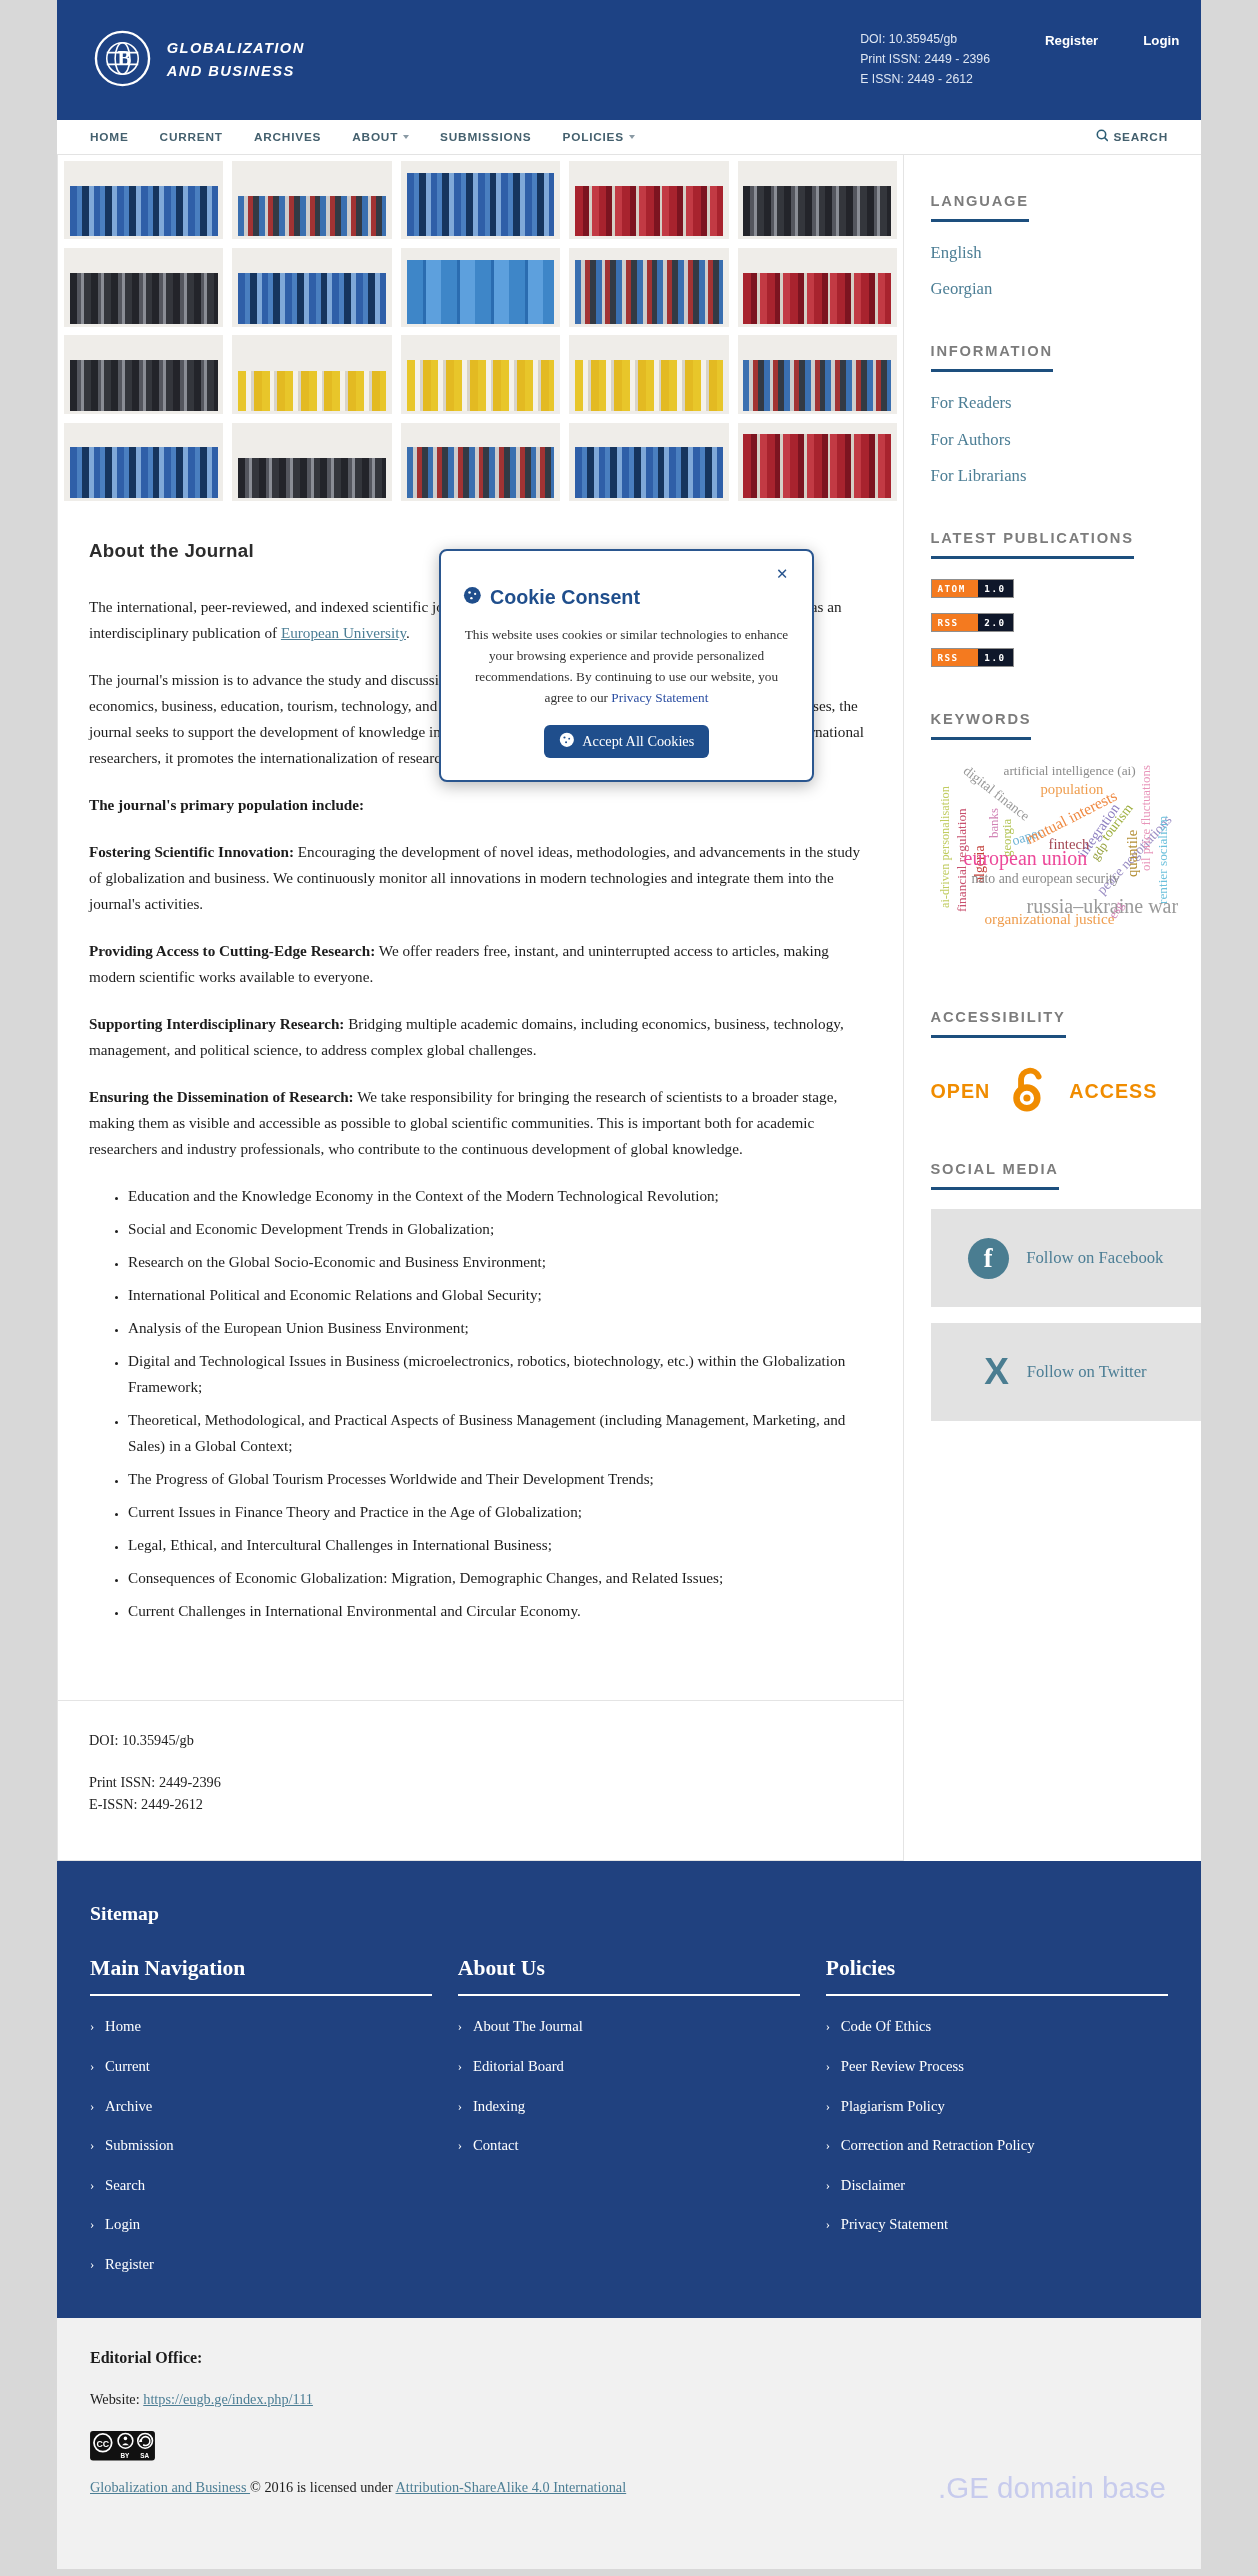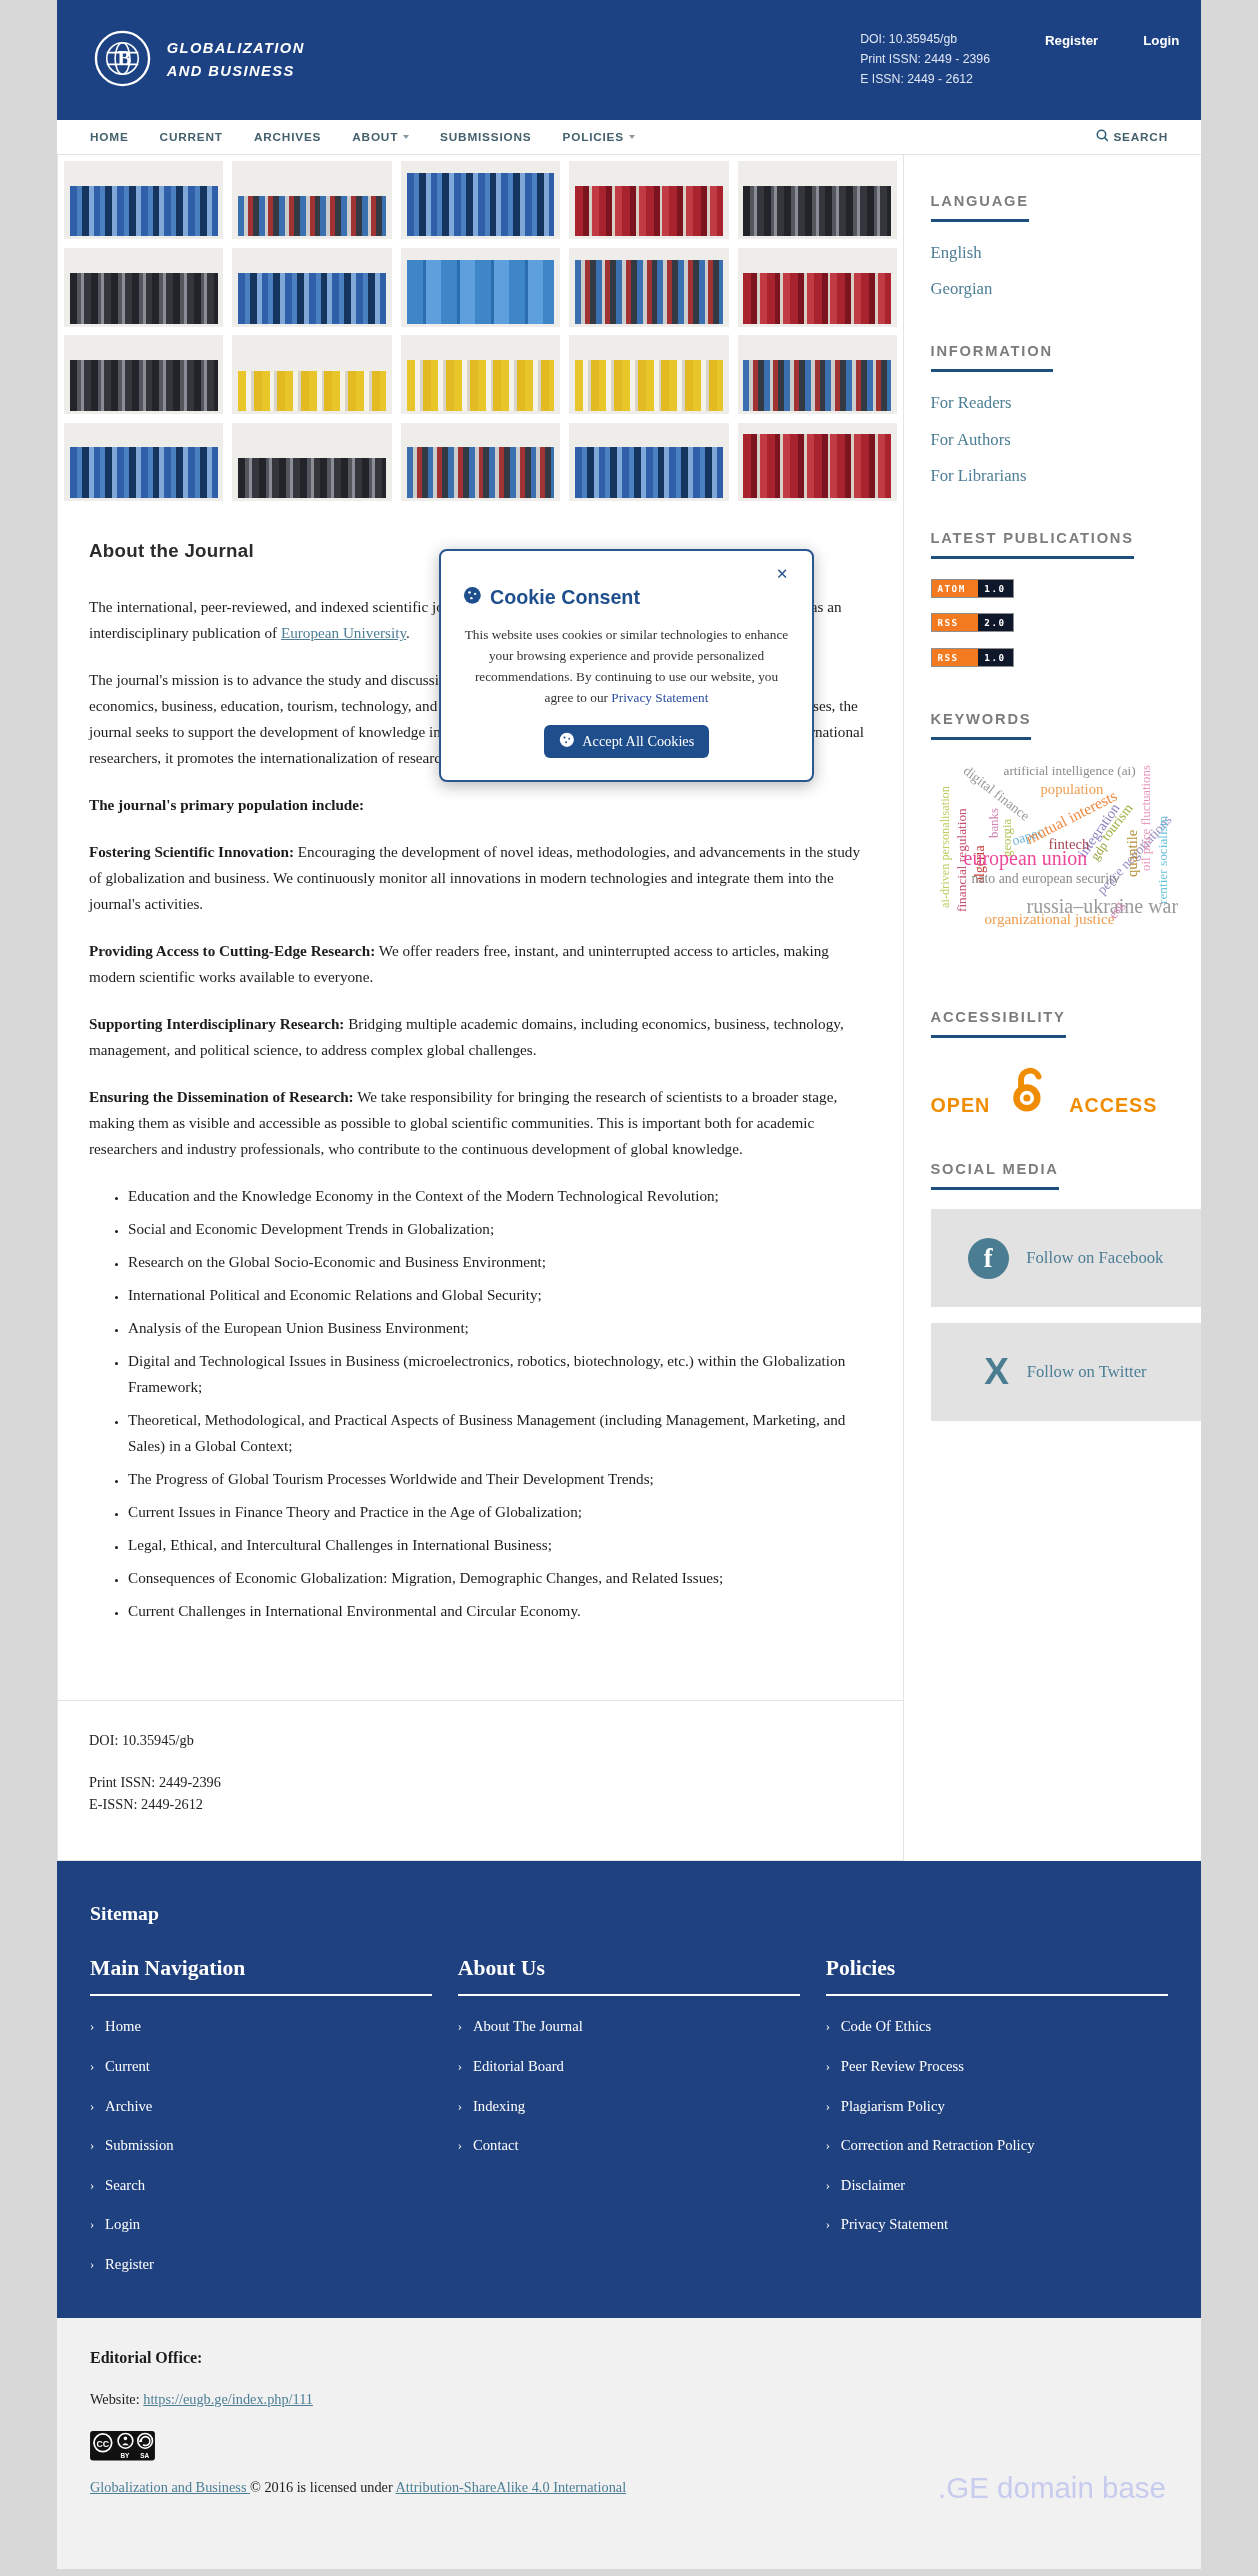--- a/index.html
+++ b/index.html
@@ -54,21 +54,21 @@
 
   
   .sb-section{margin-bottom:43px}
   .sb-h{font-family:"Liberation Sans",sans-serif;font-size:14.7px;font-weight:700;color:#7c7c7c;letter-spacing:1.8px;display:inline-block;padding-bottom:10px;border-bottom:3.9px solid #1d4f7e;margin-bottom:3.9px}
   .sb-links a{display:block;color:#4c7e95;font-size:16.7px;margin-top:16.7px;text-decoration:none}
   .feed{display:flex;width:83px;border:1px solid #8f8f8f;margin-top:15.7px;font-family:"DejaVu Sans Mono",monospace;font-size:9.3px;font-weight:700;letter-spacing:1.5px;color:#fff;cursor:pointer}
   .feed .l{background:#f47a1f;padding:2.9px 2px 2.9px 5.9px;flex:1}
   .feed .r{background:#0f172a;padding:2.9px 3.9px;width:35px;text-align:center}
   .cloud{position:relative;height:204px;margin-top:17.7px}
   .kw{position:absolute;white-space:nowrap;transform-origin:0 0;cursor:pointer}
-  .oa{display:flex;align-items:flex-end;gap:20px;margin-top:23.6px}
+  .oa{display:flex;align-items:center;gap:20px;margin-top:23.6px}
   .oa-word{font-family:"Liberation Sans",sans-serif;font-weight:700;font-size:19.7px;color:#f08c00;letter-spacing:1px}
   .social-card{background:#e2e2e2;height:98px;margin-top:15.7px;display:flex;align-items:center;justify-content:center;gap:17.7px;color:#4c7e95;font-size:16.7px;cursor:pointer}
   .fb-circle{width:41px;height:41px;border-radius:50%;background:#4a7d91;color:#fff;display:flex;align-items:center;justify-content:center;font-size:26.5px;font-weight:700;font-family:"Liberation Serif",serif}
   .x-glyph{font-family:"Liberation Sans",sans-serif;font-weight:700;font-size:37px;color:#4a7d91;line-height:1}
 
   
   .footer{background:#20417f;color:#fff;padding:41px 33px 45px}
   .footer .sitemap-title{font-size:19.7px;font-weight:700;margin-bottom:31px}
   .cols{display:flex;gap:25.6px}
   .col{flex:1}

